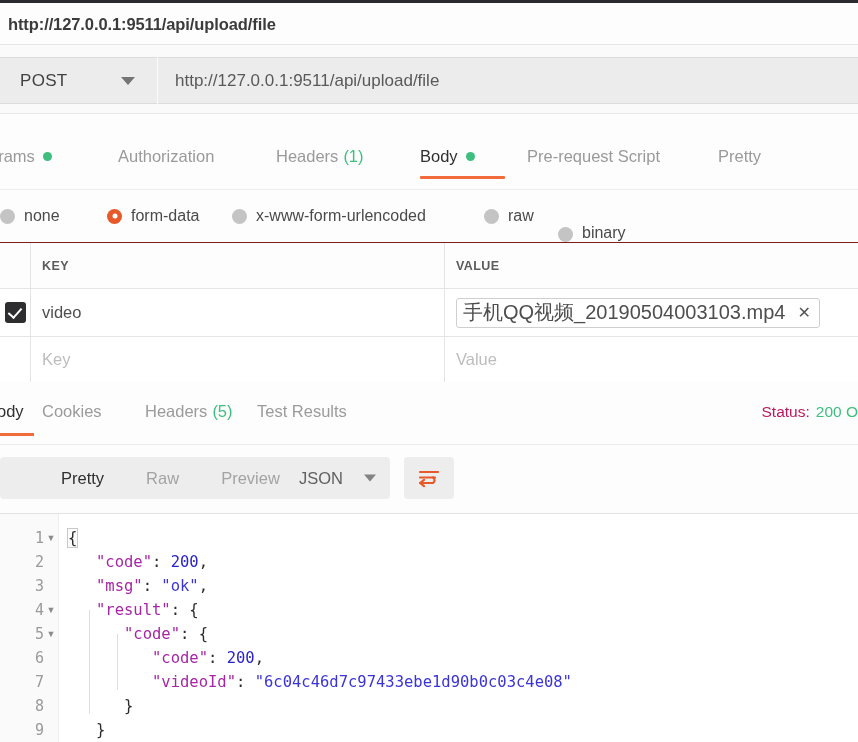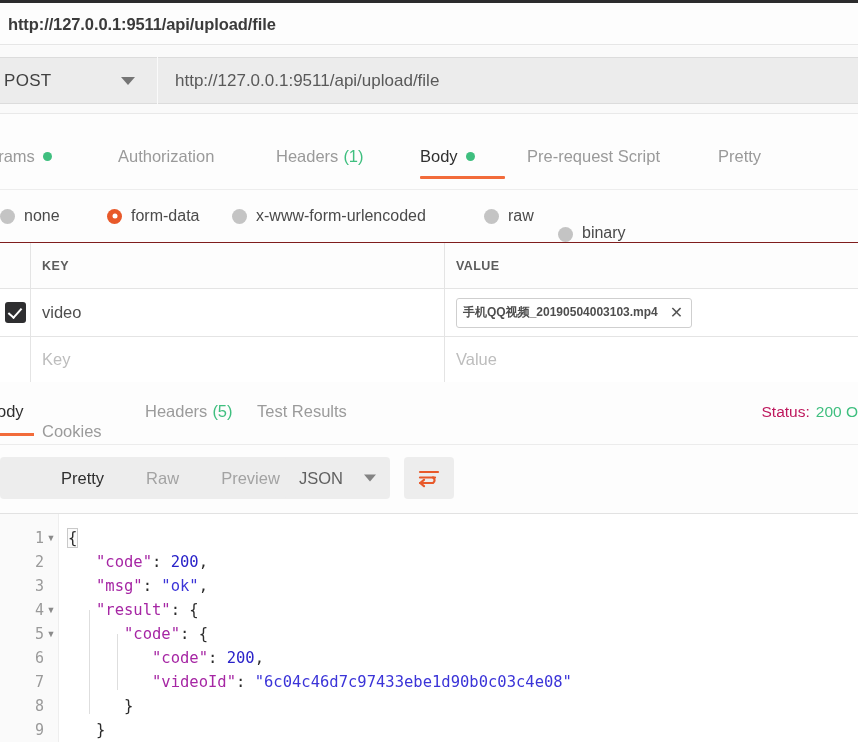--- a/index.html
+++ b/index.html
@@ -66,21 +66,21 @@
     width: 157px;
     height: 47px;
     background: #ececec;
     border: 1px solid #dcdcdc;
     border-left: none;
     border-right: none;
     display: flex;
     align-items: center;
   }
   .method-label {
-    margin-left: 4px;
+    margin-left: 20px;
     font-size: 17px;
     color: #414141;
     letter-spacing: 0.3px;
   }
   .method-caret {
     position: absolute;
     right: 22px;
     top: 50%;
     transform: translateY(-50%);
     width: 0; height: 0;
@@ -256,24 +256,23 @@
   .file-chip {
     display: inline-flex;
     align-items: center;
     height: 30px;
     border: 1px solid #cfcfcf;
     border-radius: 3px;
     background: #fff;
     padding: 0 8px 0 6px;
   }
   .file-chip .fname {
-    font-size: 12px;
+    font-size: 20px;
     color: #4e4e4e;
     white-space: nowrap;
-    font-weight: bold;
   }
   .file-chip .fx {
     margin-left: 12px;
     font-size: 16px;
     color: #555;
     line-height: 1;
   }
 
   
   .resp-tabs {
@@ -555,21 +554,21 @@
   </div>
 
   <div class="resp-tabs" id="resp-tabs">
       <div class="resp-tab" style="left: 257px; width: 116px;">
         <span>Test Results</span>
       </div>
       <div class="resp-tab" style="left: 145px; width: 100px;">
         <span>Headers</span>
         <span class="count-green">(5)</span>
       </div>
-      <div class="resp-tab" style="left: 42px; width: 88px; align-items: flex-end;">
+      <div class="resp-tab" style="left: 42px; width: 88px;">
         <span>Cookies</span>
       </div>
       <div class="resp-tab active" style="left: -14px; width: 48px;">
         <span>Body</span>
         <span class="underline2"></span>
       </div>
     <div class="status-wrap">
       <span class="status-label">Status:</span>
       <span class="status-value">200 O</span>
     </div>

